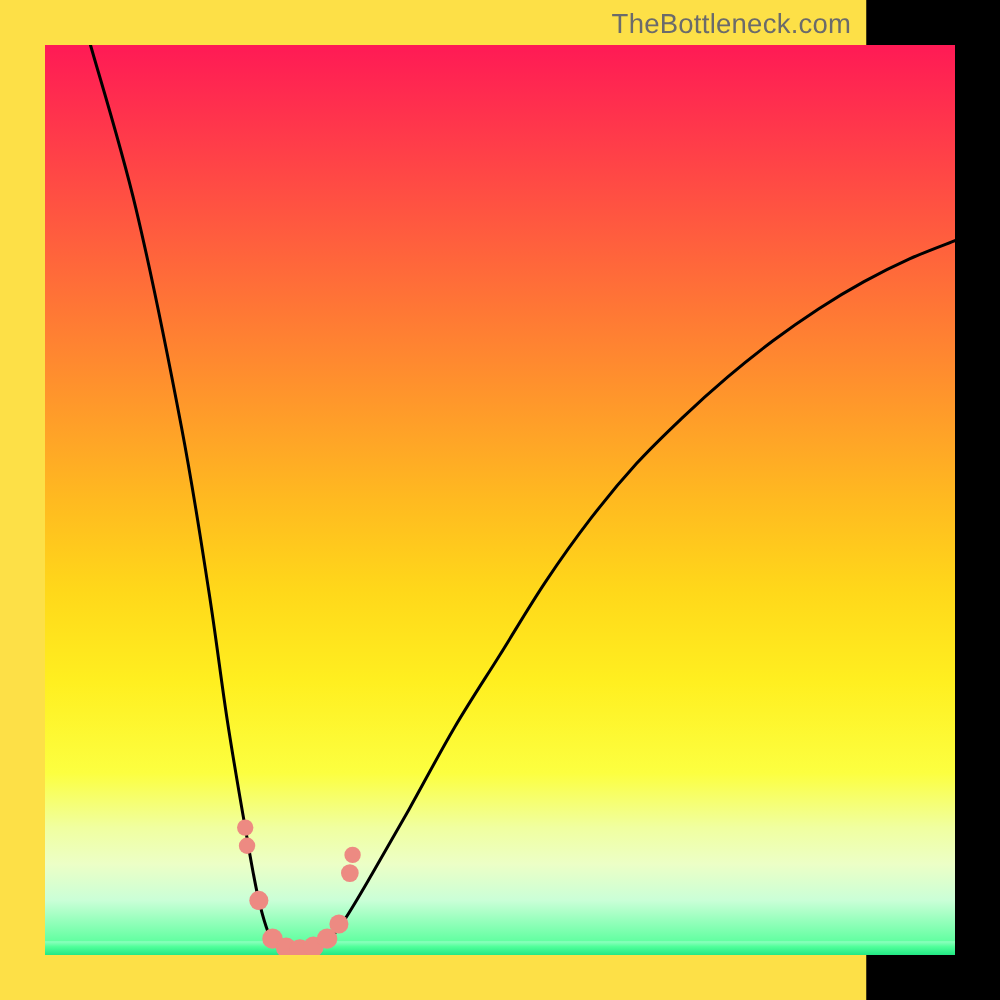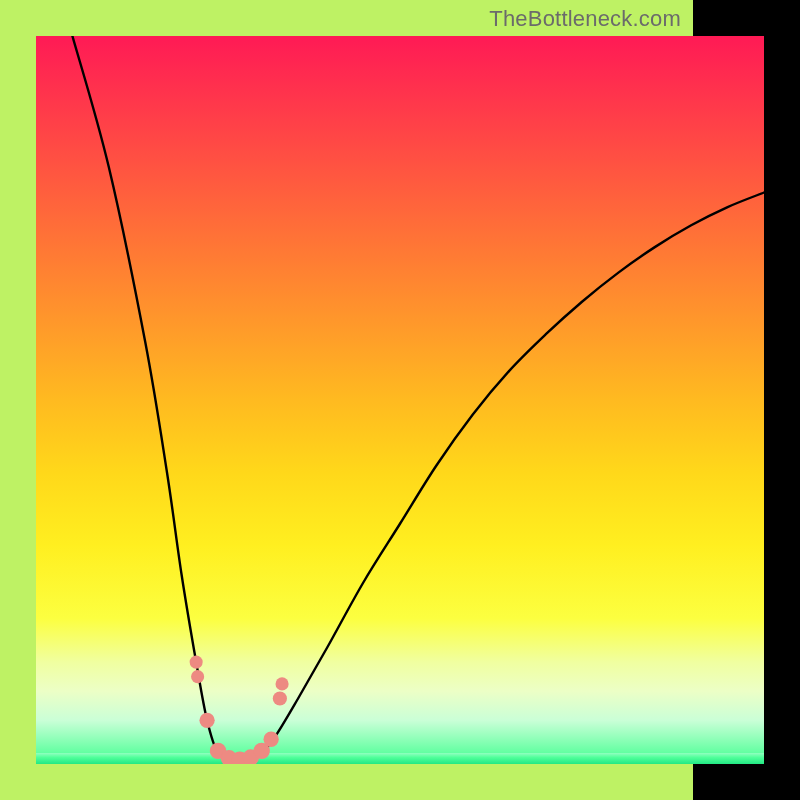--- a/index.html
+++ b/index.html
@@ -10,21 +10,21 @@
     overflow: hidden;
     background: #000;
     font-family: Arial, Helvetica, sans-serif;
   }
   .frame {
     position: absolute;
     top: 0;
     left: 0;
     width: 693px;
     height: 800px;
-    background: #bef264;
+    background: #fde047;
   }
   .plot {
     position: absolute;
     top: 36px;
     left: 36px;
     width: 728px;
     height: 728px;
     background: linear-gradient(to bottom,
       #ff1a55 0%,
       #ff3a4a 10%,

